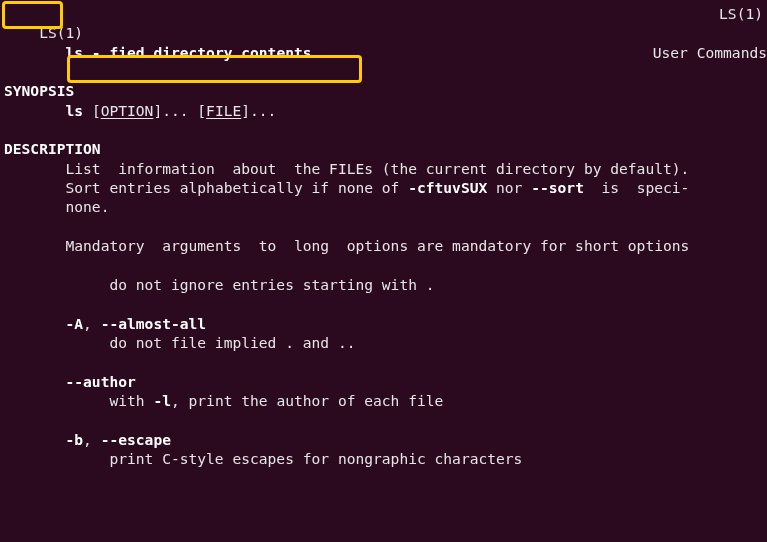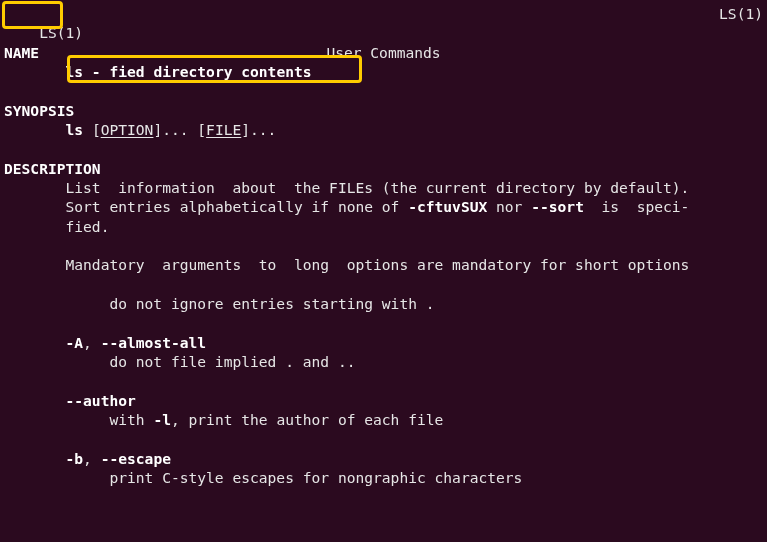--- a/index.html
+++ b/index.html
@@ -35,21 +35,21 @@
   .hdr {
     position: relative;
     height: 19.35px;
     white-space: pre;
     padding-left: 4px;
     box-sizing: border-box;
   }
   .hdr-center {
     position: absolute;
     left: 0; right: 0;
-    text-align: center;
+    text-align: right;
   }
   .hdr-right {
     position: absolute;
     right: 4px;
     top: 0;
   }
 
   
   .hl-box {
     position: absolute;
@@ -78,34 +78,33 @@
 <div id="terminal">
 
   <div class="hdr">
     <span class="hdr-left">LS(1)</span>
     <span class="hdr-center">User Commands</span>
     <span class="hdr-right">LS(1)</span>
   </div>
 
   <div class="blank"></div>
 
-  <div class="line"><span class="heading">NAME</span></div>
   <div class="line">       <span class="bold">ls - fied directory contents</span></div>
 
   <div class="blank"></div>
 
   <div class="line"><span class="heading">SYNOPSIS</span></div>
   <div class="line">       <span class="bold">ls</span><span> [</span><span class="uline">OPTION</span><span>]... [</span><span class="uline">FILE</span><span>]...</span></div>
 
   <div class="blank"></div>
 
   <div class="line"><span class="heading">DESCRIPTION</span></div>
   <div class="line">       <span>List  information  about  the FILEs (the current directory by default).</span></div>
   <div class="line">       <span>Sort entries alphabetically if none of </span><span class="bold">-cftuvSUX</span><span> nor </span><span class="bold">--sort</span><span>  is  speci-</span></div>
-  <div class="line">       <span>fied.</span></div>
+  <div class="line">       <span>none.</span></div>
 
   <div class="blank"></div>
 
   <div class="line">       <span>Mandatory  arguments  to  long  options are mandatory for short options</span></div>
 
   <div class="blank"></div>
 
   <div class="line">            <span>do not ignore entries starting with .</span></div>
 
   <div class="blank"></div>

